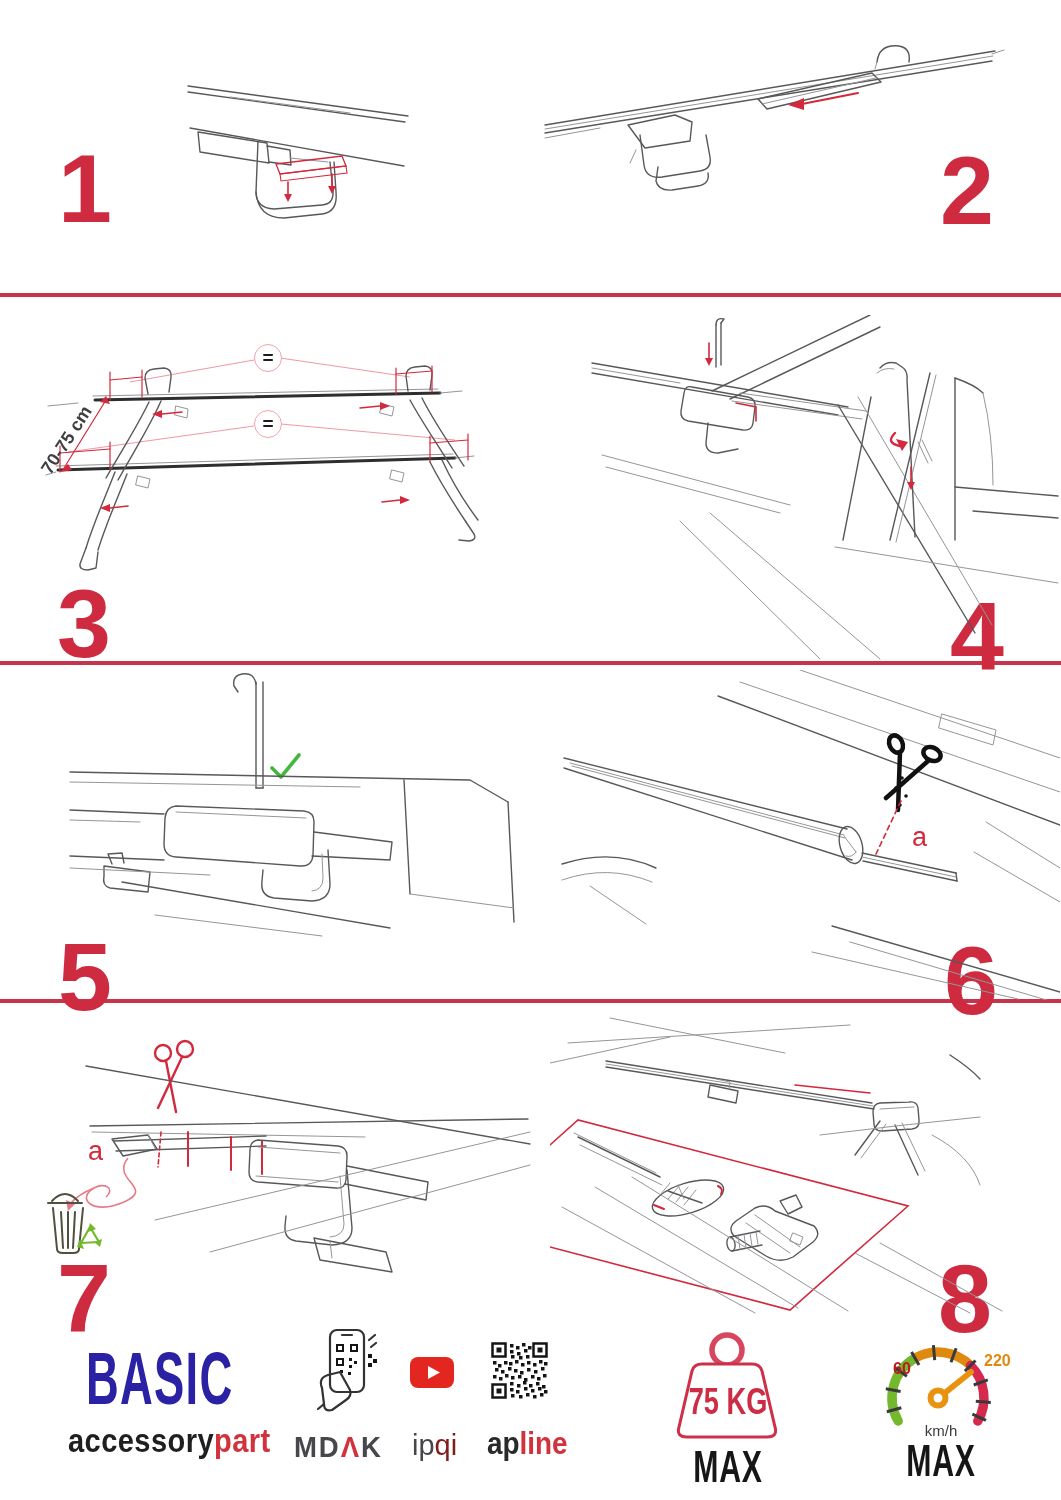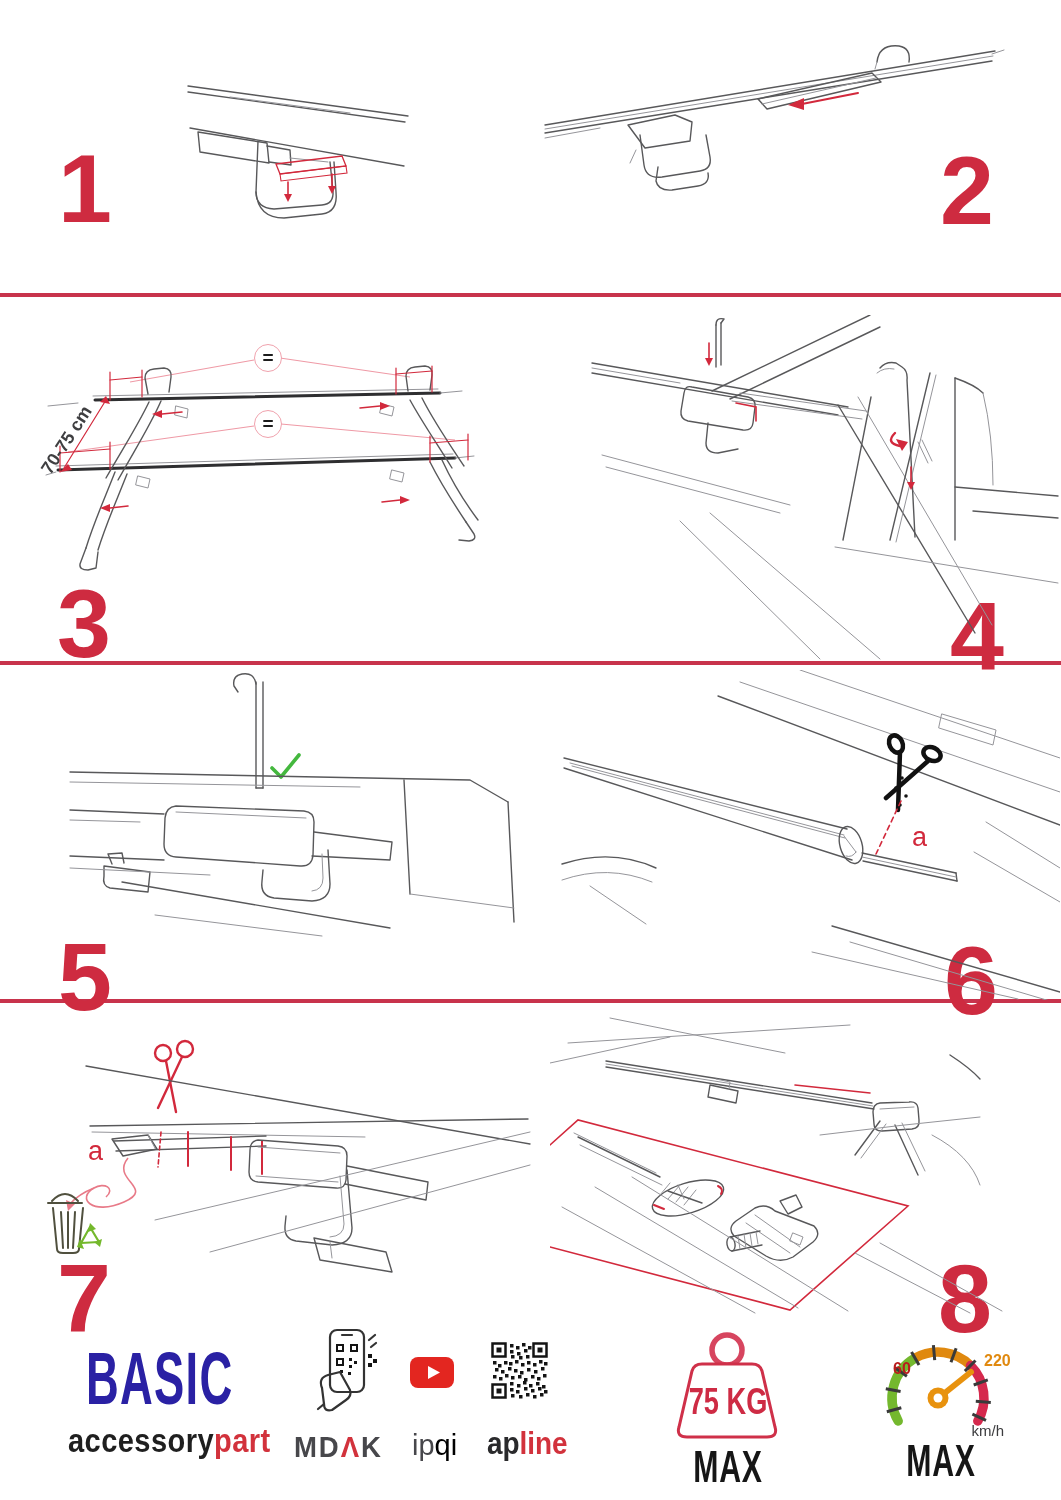--- a/index.html
+++ b/index.html
@@ -33,31 +33,31 @@
   
   .brand{position:absolute;left:86px;top:1342px;font-size:72px;font-weight:bold;color:#2a21a4;
     letter-spacing:2px;transform:scale(0.63,1.02);transform-origin:left top;line-height:1;}
   .brand-sub{position:absolute;left:68px;top:1424px;font-size:33px;font-weight:bold;line-height:1;
     transform:scale(0.88,1);transform-origin:left top;letter-spacing:0.5px;}
   .brand-sub .b{color:#1f1f1f;} .brand-sub .r{color:#d2323c;}
   .logo-mdak{position:absolute;left:294px;top:1433px;font-size:29px;font-weight:bold;color:#47474b;
     letter-spacing:2px;line-height:1;transform:scale(0.95,1);transform-origin:left top;}
   .logo-mdak .r{color:#d2323c;}
   .logo-ipqi{position:absolute;left:412px;top:1431px;font-size:29px;color:#47474b;line-height:1;}
-  .logo-ipqi .r{color:#000000;text-align:center;}
+  .logo-ipqi .r{color:#7f1d1d;text-align:center;}
   .logo-apline{position:absolute;left:487px;top:1428px;font-size:31px;font-weight:bold;color:#2a2a2c;
     line-height:1;transform:scale(0.9,1);transform-origin:left top;}
   .logo-apline .r{color:#d2323c;}
   .weight-value{position:absolute;left:656px;top:1384px;width:144px;text-align:center;
     font-size:34px;font-weight:bold;color:#ce2b44;transform:scale(0.8,1.1);line-height:1;}
   .max-label{position:absolute;width:144px;text-align:center;font-size:42px;font-weight:bold;
     color:#161616;transform:scale(0.72,1.05);line-height:1;letter-spacing:1px;}
   .speedo-low{position:absolute;left:893px;top:1340px;font-size:16px;font-weight:bold;color:#b91c1c;line-height:1;margin-top:21px;}
   .speedo-high{position:absolute;left:984px;top:1353px;font-size:16px;font-weight:bold;color:#e0890f;line-height:1;}
-  .speedo-unit{position:absolute;left:878px;top:1423px;width:126px;text-align:right;
+  .speedo-unit{position:absolute;left:878px;top:1423px;width:126px;text-align:center;
     font-size:15px;color:#3c3c3e;line-height:1;}
 </style>
 </head>
 <body>
 
 <div class="page">
 
   <div class="divider" style="top:293px"></div>
   <div class="divider" style="top:661px"></div>
   <div class="divider" style="top:999px"></div>

